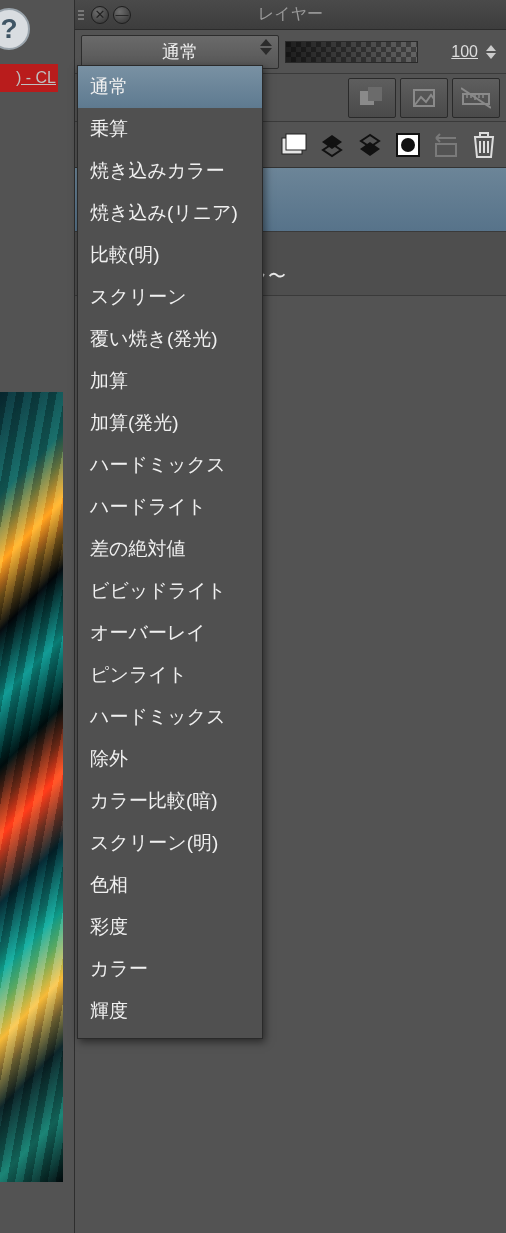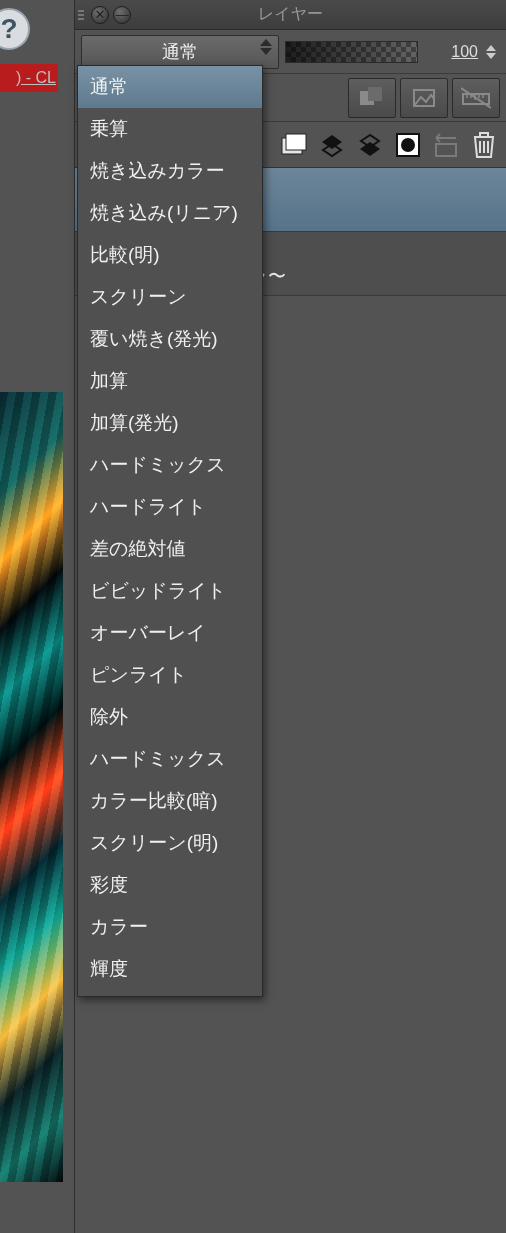--- a/index.html
+++ b/index.html
@@ -385,22 +385,23 @@
       <div class="dd-item">スクリーン</div>
       <div class="dd-item">覆い焼き(発光)</div>
       <div class="dd-item">加算</div>
       <div class="dd-item">加算(発光)</div>
       <div class="dd-item">ハードミックス</div>
       <div class="dd-item">ハードライト</div>
       <div class="dd-item">差の絶対値</div>
       <div class="dd-item">ビビッドライト</div>
       <div class="dd-item">オーバーレイ</div>
       <div class="dd-item">ピンライト</div>
+      <div class="dd-item">ハードミックス</div>
       <div class="dd-item">除外</div>
-      <div class="dd-item">ハードミックス</div>
       <div class="dd-item">カラー比較(暗)</div>
       <div class="dd-item">スクリーン(明)</div>
+      <div class="dd-item">色相</div>
       <div class="dd-item">彩度</div>
       <div class="dd-item">カラー</div>
       <div class="dd-item">輝度</div>
     </div>
 
 </div>
 
 </body></html>

